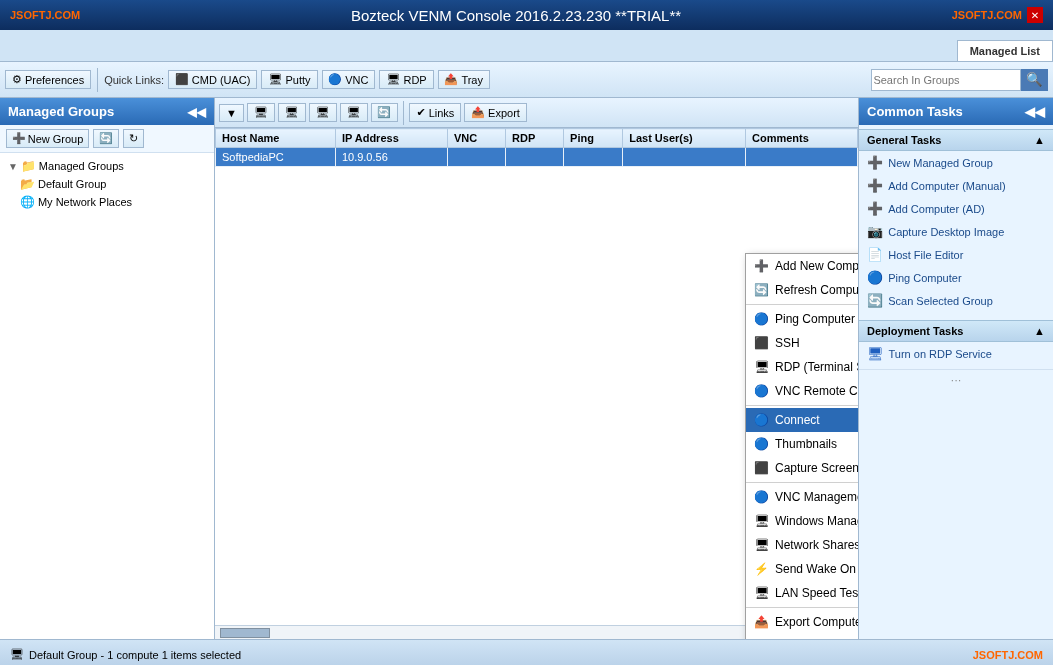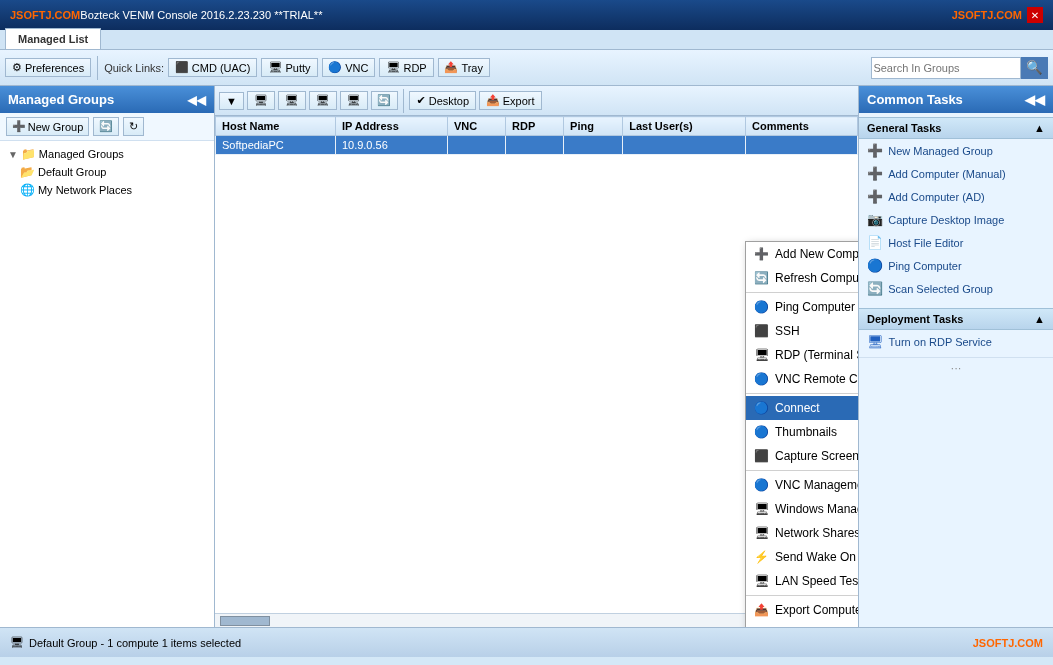--- a/index.html
+++ b/index.html
@@ -2,26 +2,26 @@
 <html><head>
   <meta charset="utf-8">
   <style>
     * { margin: 0; padding: 0; box-sizing: border-box; }
     body { font-family: 'Segoe UI', Tahoma, Geneva, Verdana, sans-serif; font-size: 12px; background: #d4e8f7; width: 1053px; height: 665px; overflow: hidden; }
 
     
     .title-bar { background: linear-gradient(to bottom, #1a4a8a, #0d2d5e); color: white; height: 30px; display: flex; align-items: center; justify-content: space-between; padding: 0 10px; }
     .title-bar-left { display: flex; align-items: center; gap: 5px; }
     .title-bar-logo { color: #ff6600; font-weight: bold; font-size: 11px; }
-    .title-bar-center { flex: 1; font-size: 11px; color: white; }
+    .title-bar-center { flex: 1; text-align: center; font-size: 15px; color: white; }
     .title-bar-right { display: flex; align-items: center; gap: 5px; }
     .title-close { background: #cc0000; color: white; border: none; width: 16px; height: 16px; cursor: pointer; font-size: 10px; display: flex; align-items: center; justify-content: center; }
 
     
-    .tab-bar { background: #d0e4f5; height: 20px; display: flex; align-items: flex-end; padding-left: 5px; border-bottom: 1px solid #a0b8d0; }
+    .tab-bar { background: #d0e4f5; height: 32px; display: flex; align-items: flex-end; padding-left: 5px; border-bottom: 1px solid #a0b8d0; justify-content: flex-end; }
     .tab { background: #e8f4ff; border: 1px solid #a0b8d0; border-bottom: none; padding: 4px 12px; font-size: 11px; cursor: pointer; color: #333; }
     .tab.active { background: white; font-weight: bold; }
 
     
     .toolbar { background: linear-gradient(to bottom, #e8f4ff, #d0e4f5); height: 36px; display: flex; align-items: center; padding: 0 5px; gap: 4px; border-bottom: 1px solid #a0b8d0; }
     .toolbar-btn { background: linear-gradient(to bottom, #f0f8ff, #d8ebf7); border: 1px solid #a0b8d0; padding: 2px 6px; font-size: 11px; cursor: pointer; display: flex; align-items: center; gap: 3px; white-space: nowrap; }
     .toolbar-sep { width: 1px; height: 24px; background: #a0b8d0; margin: 0 2px; }
     .toolbar-label { font-size: 11px; color: #333; white-space: nowrap; }
     .search-box { margin-left: auto; display: flex; align-items: center; }
     .search-input { border: 1px solid #a0b8d0; padding: 2px 1px; font-size: 11px; width: 150px; height: 22px; }
@@ -172,21 +172,21 @@
     <div class="content-toolbar">
       <button class="toolbar-btn">▼</button>
       <button class="toolbar-btn">🖥</button>
       <button class="toolbar-btn">🖥</button>
       <button class="toolbar-btn">🖥</button>
       <button class="toolbar-btn">🖥</button>
       <button class="toolbar-btn">🔄</button>
       <div class="toolbar-sep"></div>
       <button class="toolbar-btn">
         <span>✔</span>
-        <span>Desktop</span>
+        <span>Links</span>
       </button>
       <button class="toolbar-btn">
         <span>📤</span>
         <span>Export</span>
       </button>
     </div>
 
 
     <div class="table-area">
       <table>

